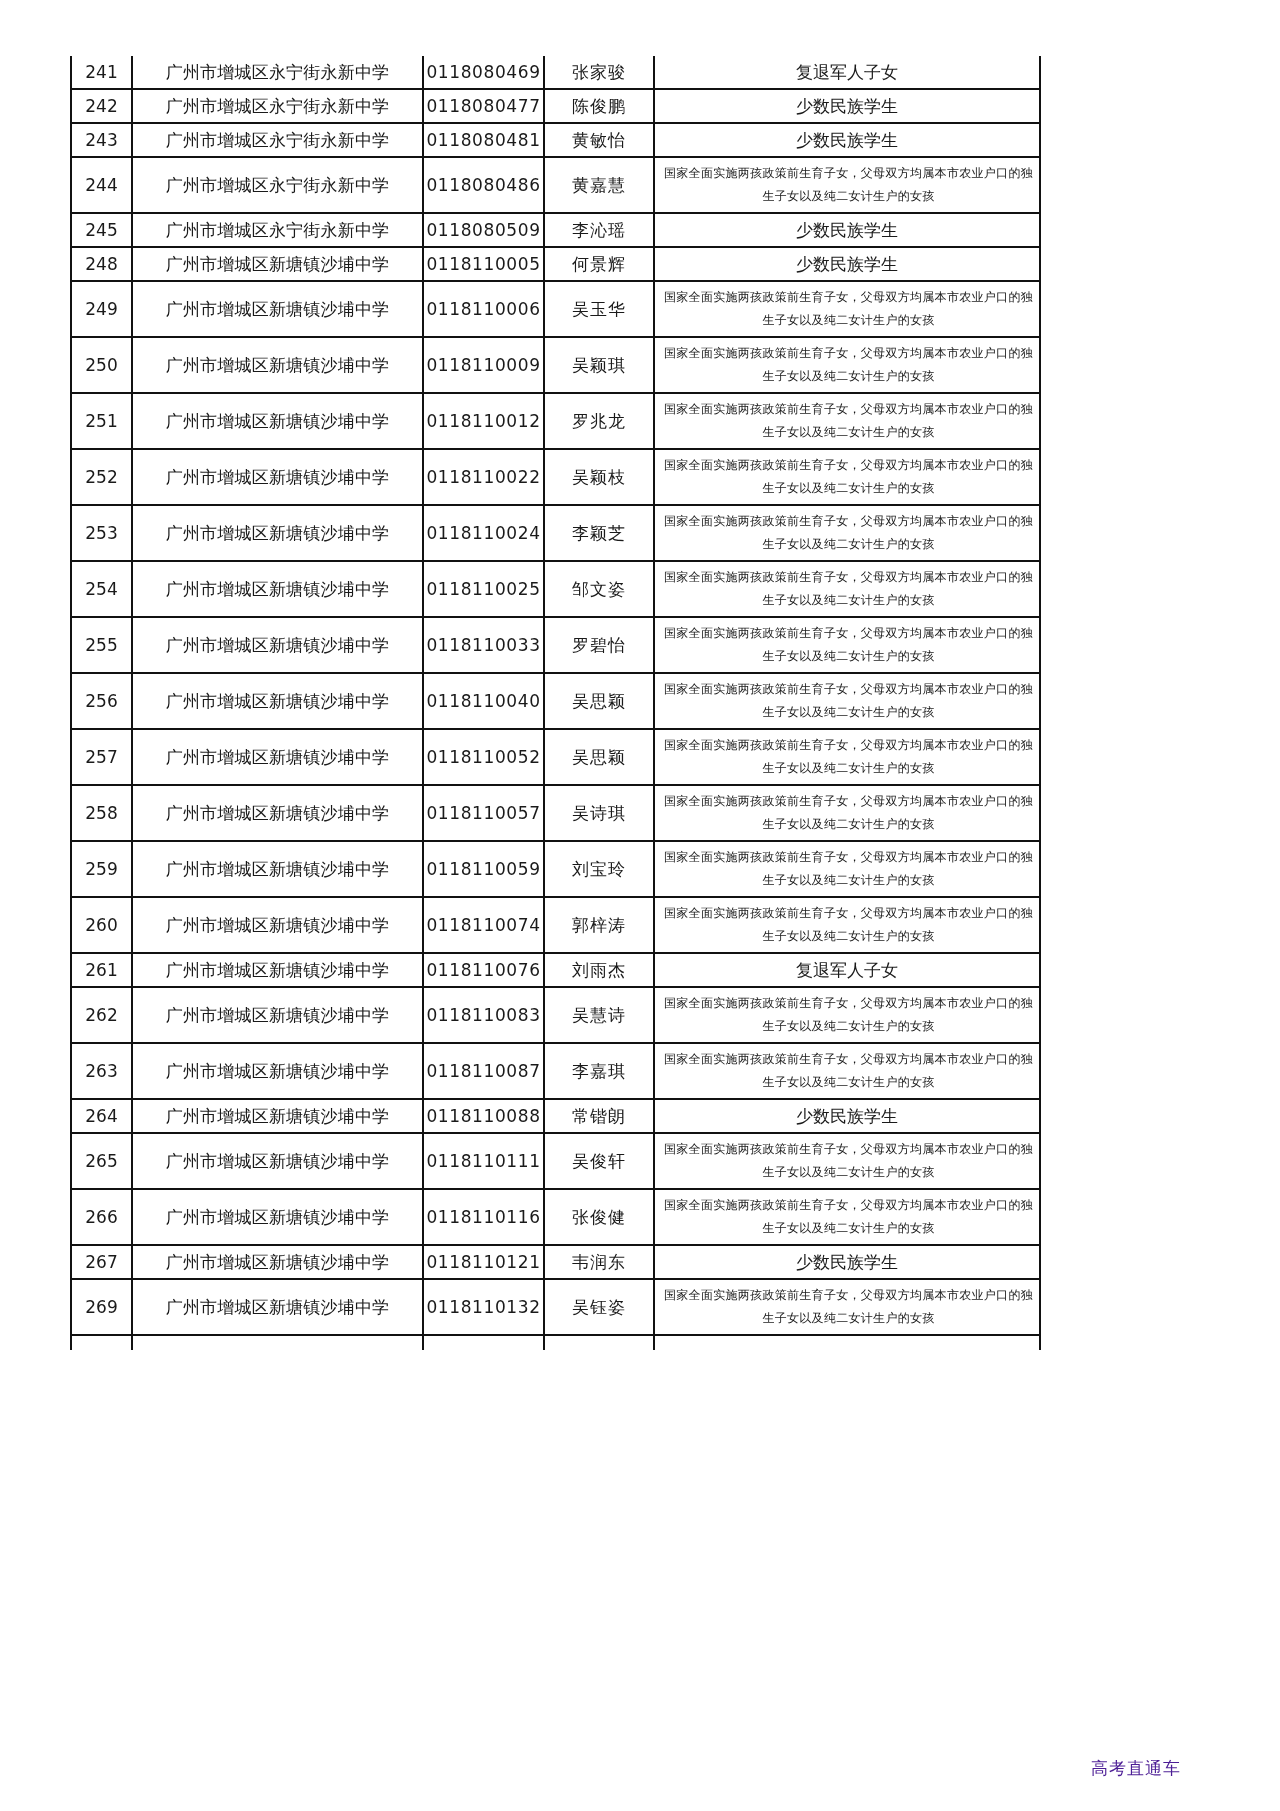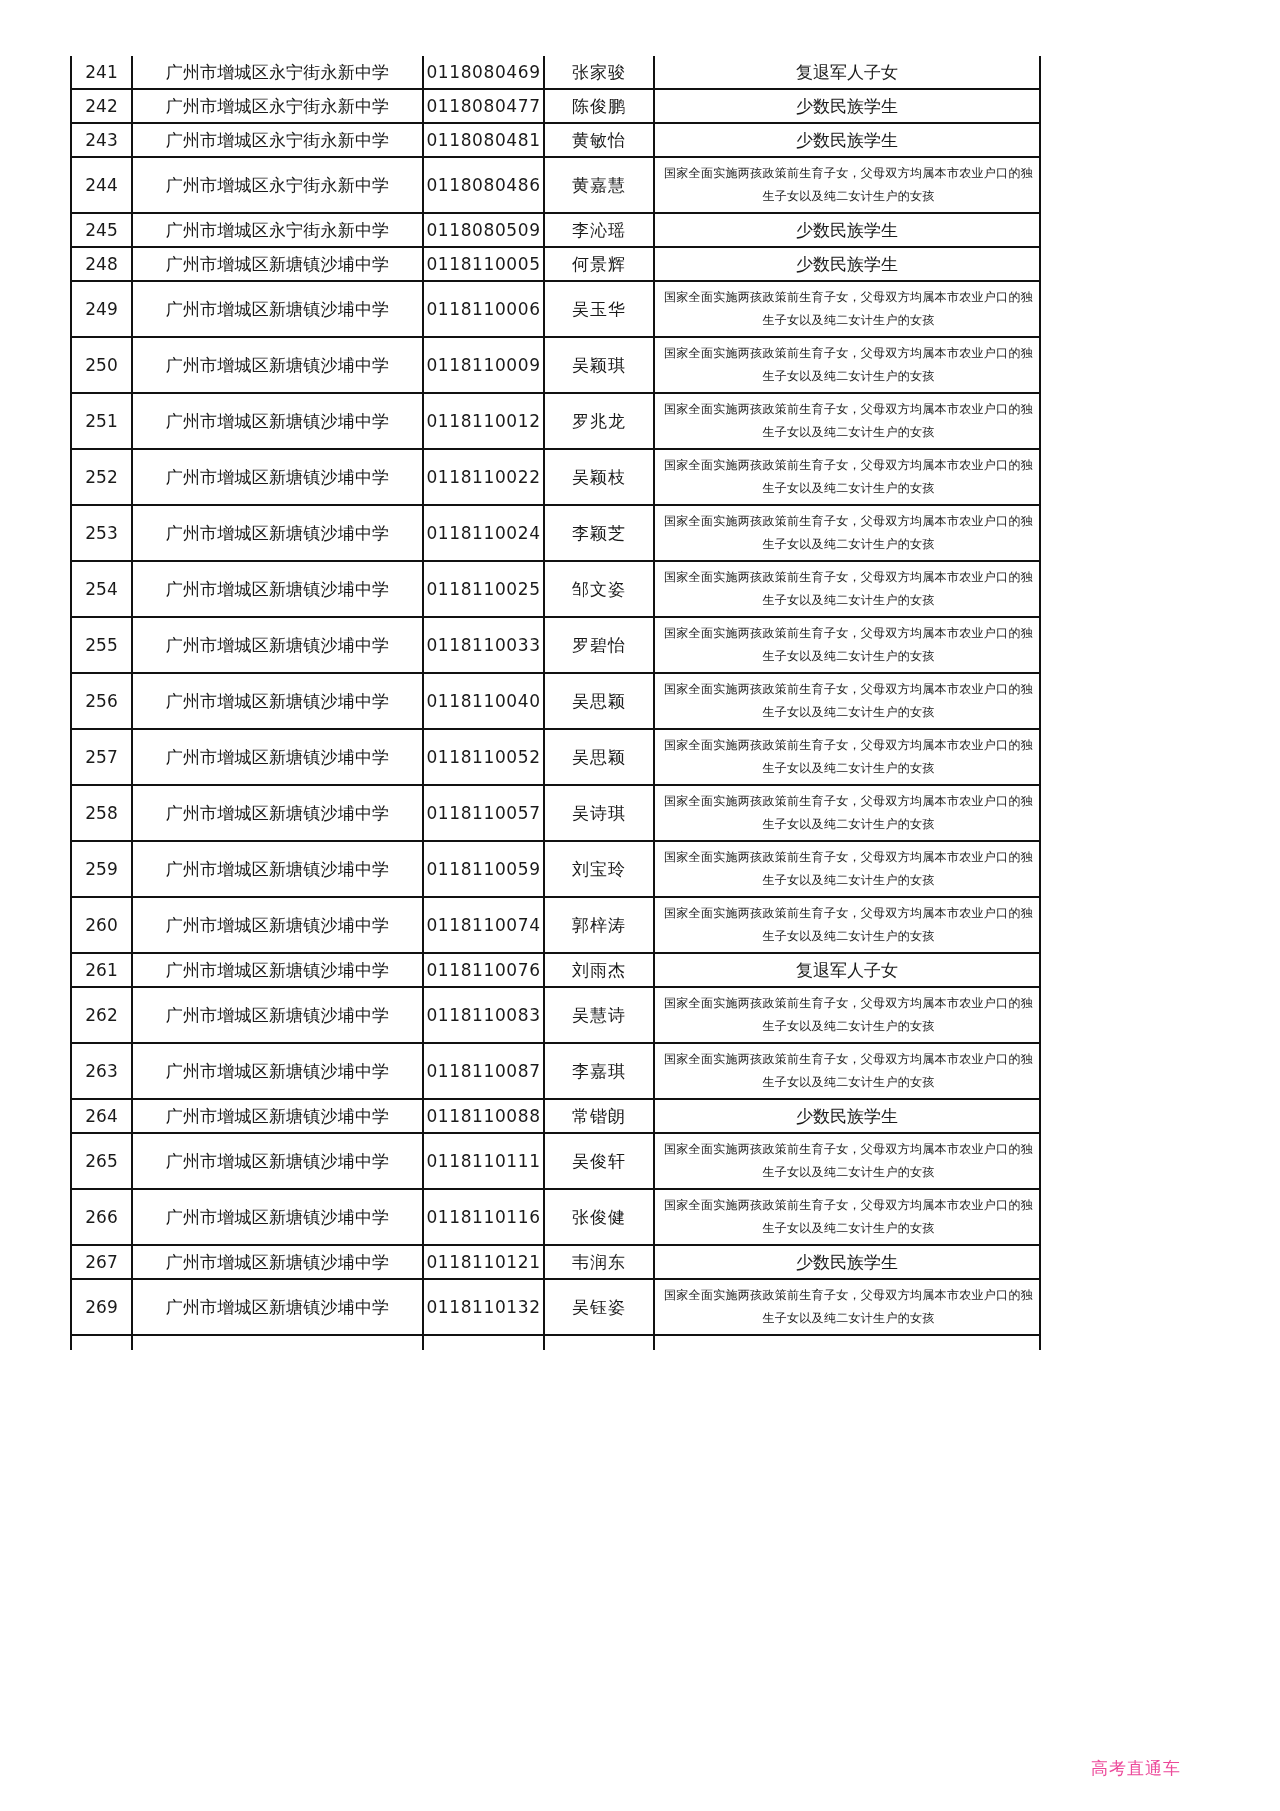--- a/index.html
+++ b/index.html
@@ -54,21 +54,21 @@
       padding: 0 6px 0 9px;
       font-size: 12px;
       line-height: 23px;
       letter-spacing: 0.3px;
     }
     .watermark {
       position: absolute;
       right: 99px;
       top: 1757px;
       font-size: 17px;
-      color: #ec4899;
+      color: #4c1d95;
       letter-spacing: 1px;
     }
   </style>
 </head>
 <body>
 
 <div class="page">
   <table class="roster">
     <tbody id="roster-body">
         <tr class="single">

